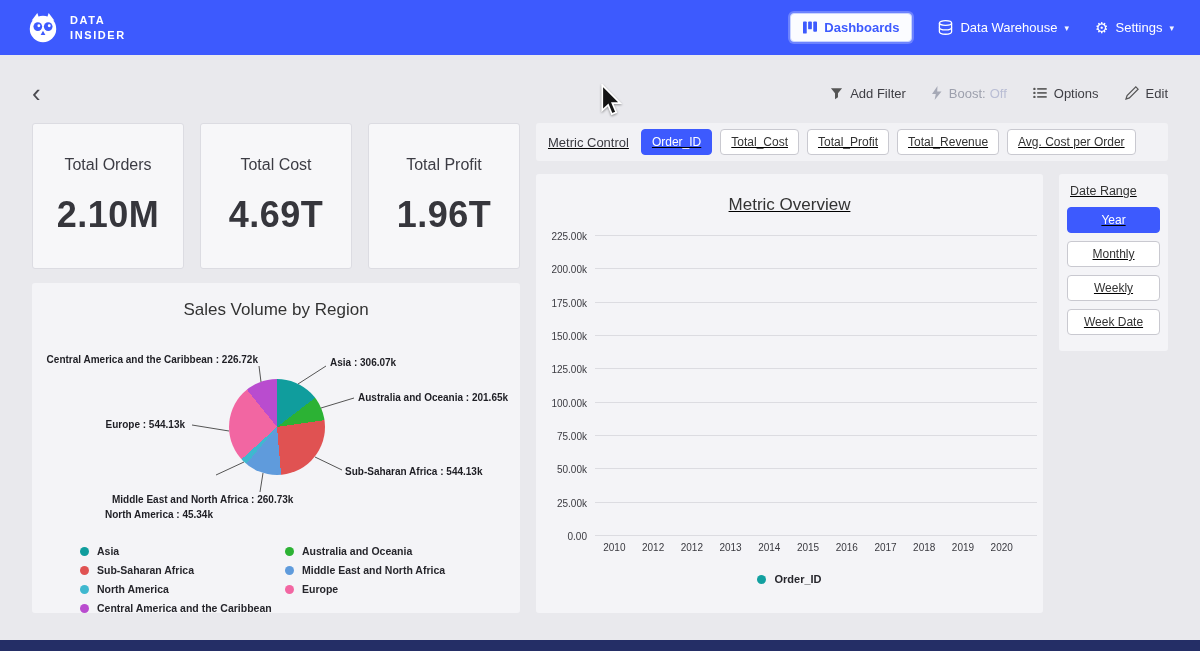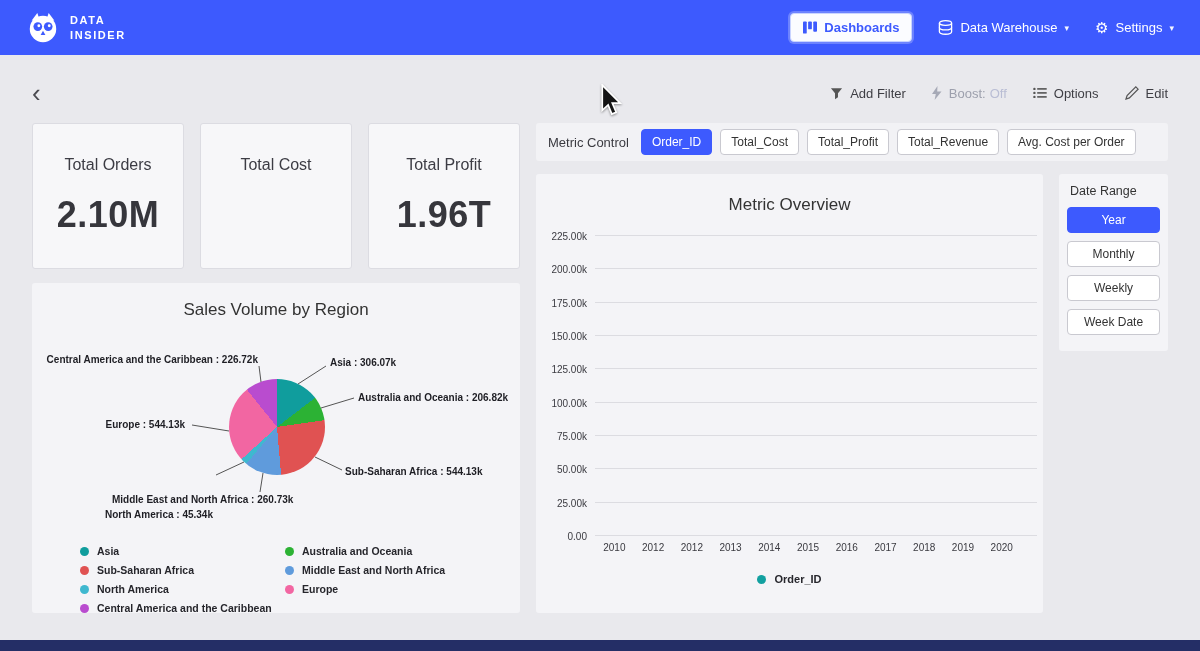--- a/index.html
+++ b/index.html
@@ -40,21 +40,21 @@
   .back{font-size:26px;color:#4a4a50;margin-right:16px;line-height:20px;cursor:pointer;}
   .page-title{font-size:21px;font-weight:600;color:#3b3b42;line-height:24px;}
   .header-actions{margin-left:auto;display:flex;align-items:center;gap:26px;font-size:13px;color:#3e3e44;}
   .h-action{display:flex;align-items:center;gap:7px;cursor:pointer;}
   .h-action svg{flex-shrink:0;}
   .boost-label{color:#9da0ad;}
   .boost-value{color:#b9bdd4;margin-left:-3px;}
   
   .main{padding:0 32px;display:flex;gap:16px;}
   .left-col{width:488px;flex-shrink:0;}
-  .right-col{flex:1;}
+  .right-col{flex:1;text-decoration:underline;}
   
   .kpi-row{display:flex;gap:16px;margin-bottom:14px;}
   .kpi-card{
     flex:1;height:146px;background:#f7f7f9;border:1px solid #dcdce2;border-radius:3px;
     display:flex;flex-direction:column;align-items:center;padding-top:32px;
   }
   .kpi-label{font-size:16px;color:#3c3c44;margin-bottom:20px;}
   .kpi-value{font-size:36px;font-weight:700;color:#36363c;letter-spacing:.5px;}
   
   .pie-card{height:330px;background:var(--card-bg);border-radius:3px;position:relative;}
@@ -194,20 +194,21 @@
 <div class="main">
 
   <div class="left-col">
     <div class="kpi-row">
       <div class="kpi-card">
         <div class="kpi-label">Total Orders</div>
         <div class="kpi-value">2.10M</div>
       </div>
       <div class="kpi-card">
         <div class="kpi-label">Total Cost</div>
+        <div class="kpi-value">4.69T</div>
       </div>
       <div class="kpi-card">
         <div class="kpi-label">Total Profit</div>
         <div class="kpi-value">1.96T</div>
       </div>
     </div>
 
     <div class="pie-card">
       <div class="card-title">Sales Volume by Region</div>
       <div class="pie-area">
@@ -216,21 +217,21 @@
           <line x1="266" y1="49" x2="294" y2="31"></line>
           <line x1="289" y1="73" x2="322" y2="63"></line>
           <line x1="283" y1="122" x2="310" y2="135"></line>
           <line x1="231" y1="138" x2="228" y2="157"></line>
           <line x1="212" y1="127" x2="184" y2="140"></line>
           <line x1="197" y1="96" x2="160" y2="90"></line>
           <line x1="229" y1="47" x2="227" y2="31"></line>
         </svg>
         <div class="pie-label" style="left:0;top:19px;width:226px;text-align:right;">Central America and the Caribbean : 226.72k</div>
         <div class="pie-label" style="left:298px;top:22px;">Asia : 306.07k</div>
-        <div class="pie-label" style="left:326px;top:57px;">Australia and Oceania : 206.82k</div>
+        <div class="pie-label" style="left:326px;top:57px;">Australia and Oceania : 201.65k</div>
         <div class="pie-label" style="left:0;top:84px;width:153px;text-align:right;">Europe : 544.13k</div>
         <div class="pie-label" style="left:313px;top:131px;">Sub-Saharan Africa : 544.13k</div>
         <div class="pie-label" style="left:0;top:138px;width:181px;text-align:right;margin-top:36px;">North America : 45.34k</div>
         <div class="pie-label" style="left:80px;top:159px;">Middle East and North Africa : 260.73k</div>
       </div>
       <div class="pie-legend">
           <div class="legend-item">
             <span class="legend-dot" style="background: rgb(16, 157, 157);"></span>
             <span>Asia</span>
           </div>

